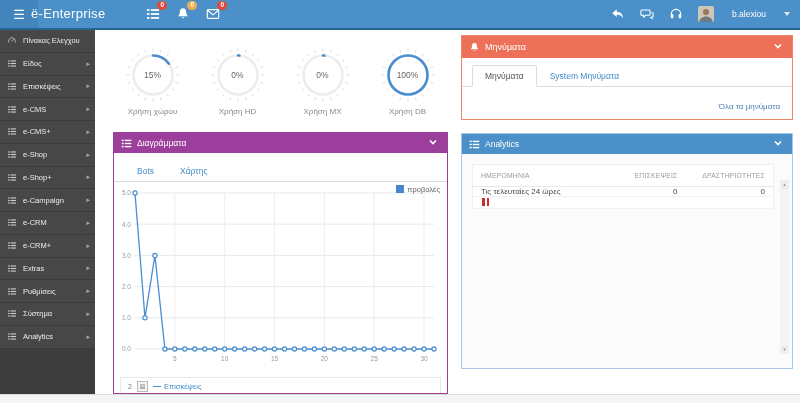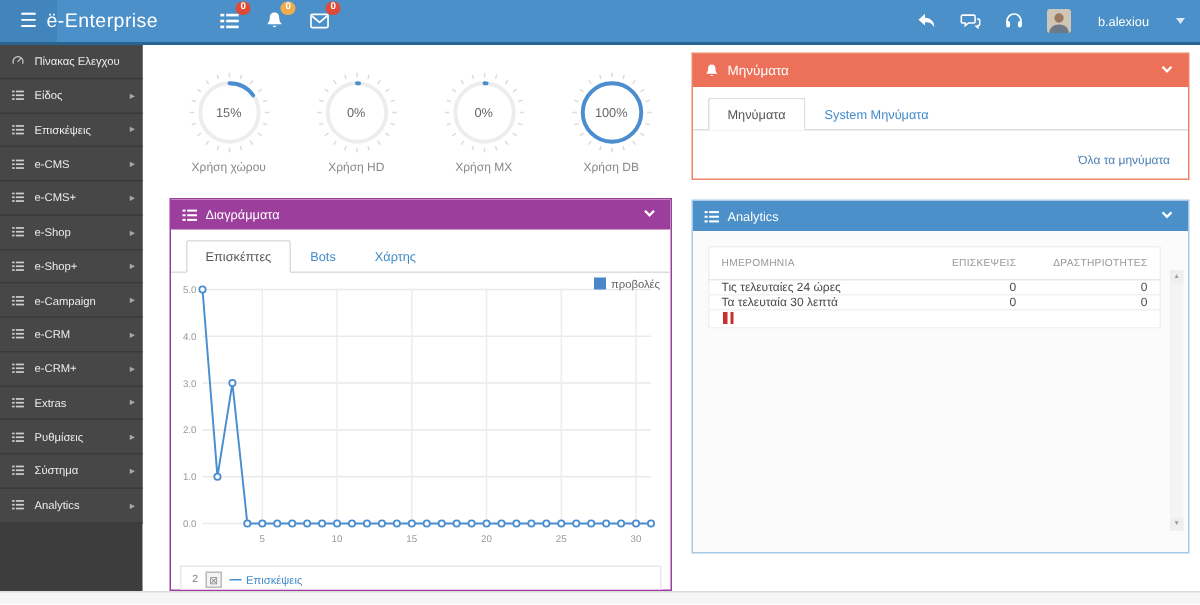--- a/index.html
+++ b/index.html
@@ -479,21 +479,20 @@
         </svg>
     </span>
     <span>Διαγράμματα</span>
     <span class="collapse-btn">
       <svg viewBox="0 0 10 10" fill="none" stroke="currentColor" stroke-width="1.6">
           <path d="M2 3.5l3 3 3-3"></path>
         </svg>
     </span>
   </div>
   <div class="tabs">
-    <span class="tab active">Επισκέπτες</span>
     <span class="tab">Bots</span>
     <span class="tab">Χάρτης</span>
   </div>
   <div class="chart-wrap">
     <svg id="main-chart" width="327" height="190" viewBox="0 0 327 190">
         <line x1="18" y1="164" x2="317" y2="164" stroke="#e9e9e9" stroke-width="1"></line>
         <text x="14" y="166.3" font-size="6.5" fill="#999" text-anchor="end" font-family="Liberation Sans,sans-serif">0.0</text>
         <line x1="18" y1="132.8" x2="317" y2="132.8" stroke="#e9e9e9" stroke-width="1"></line>
         <text x="14" y="135.10000000000002" font-size="6.5" fill="#999" text-anchor="end" font-family="Liberation Sans,sans-serif">1.0</text>
         <line x1="18" y1="101.6" x2="317" y2="101.6" stroke="#e9e9e9" stroke-width="1"></line>
@@ -617,25 +616,20 @@
           <th class="num col-act">ΔΡΑΣΤΗΡΙΟΤΗΤΕΣ</th>
         </tr>
       </thead>
       <tbody>
         <tr>
           <td>Τις τελευταίες 24 ώρες</td>
           <td class="num">0</td>
           <td class="num">0</td>
         </tr>
         <tr>
-          <td>Τα τελευταία 30 λεπτά</td>
-          <td class="num">0</td>
-          <td class="num">0</td>
-        </tr>
-        <tr>
           <td colspan="3">
             <span class="pause-btn">
                 <i></i>
                 <i></i>
               </span>
           </td>
         </tr>
       </tbody>
     </table>
     <div class="sbar">

